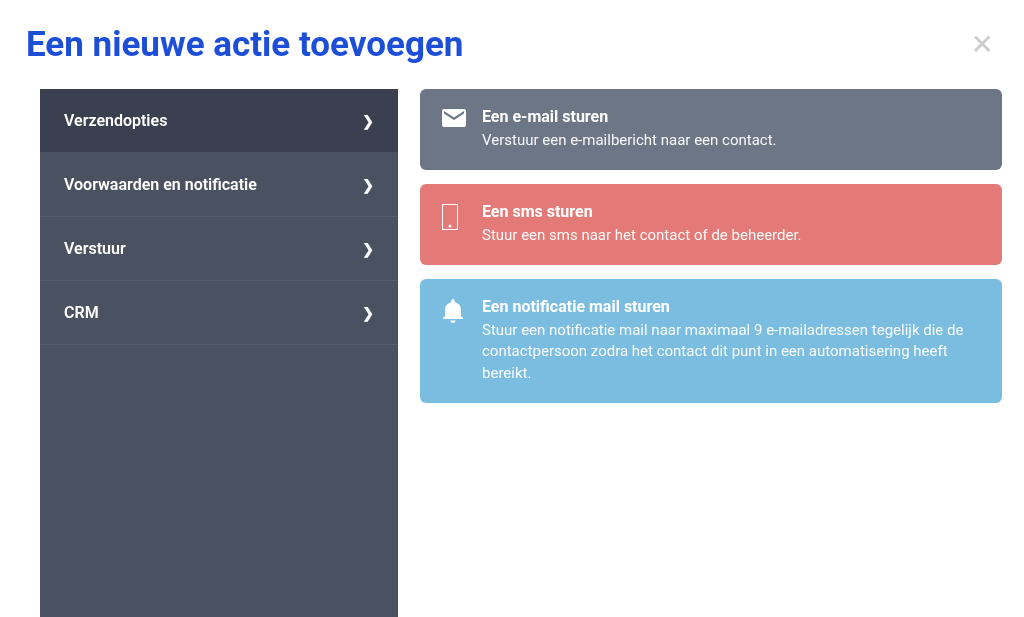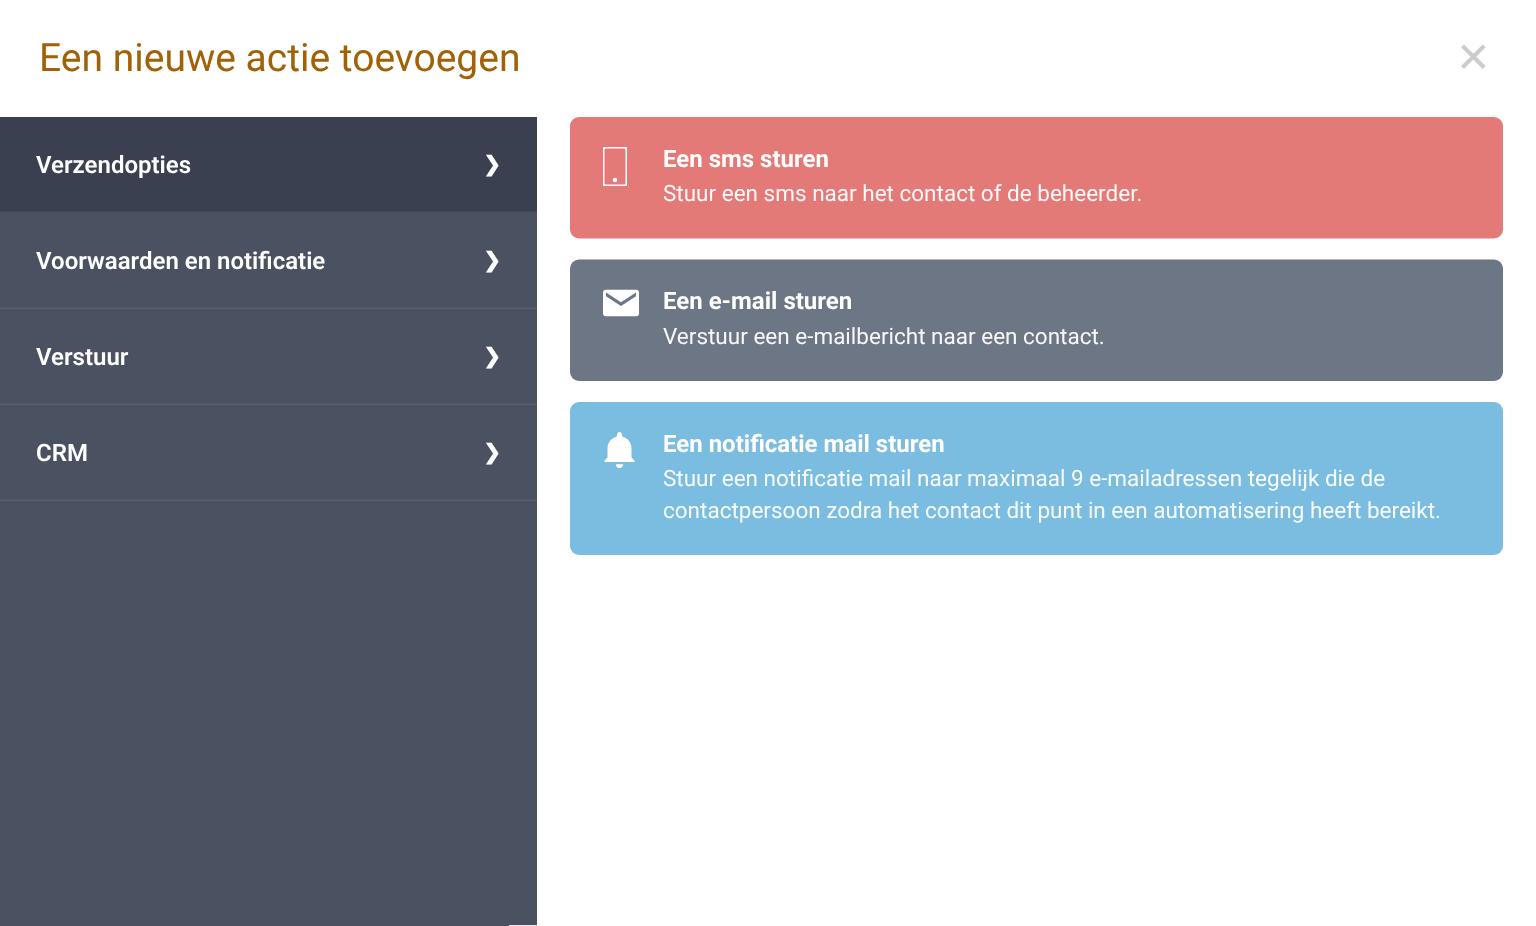--- a/index.html
+++ b/index.html
@@ -20,41 +20,42 @@
       display: flex;
       flex-direction: column;
     }
     .modal-header {
       display: flex;
       justify-content: space-between;
       align-items: center;
       padding: 24px 30px 24px 26px;
     }
     .modal-title {
-      font-size: 26px;
-      font-weight: 400;
-      color: #a16207;
+      font-size: 35px;
+      font-weight: 700;
+      color: #1d4ed8;
     }
     .close-btn {
       font-size: 28px;
       color: #cccccc;
       cursor: pointer;
       line-height: 1;
       font-weight: 300;
     }
     .modal-body {
       flex: 1;
       display: flex;
       overflow: hidden;
     }
     .sidebar {
       width: 358px;
       background: #4a5161;
       display: flex;
       flex-direction: column;
+      margin-left: 40px;
     }
     .sidebar-item {
       display: flex;
       justify-content: space-between;
       align-items: center;
       padding: 22px 24px;
       color: #ffffff;
       font-size: 16px;
       font-weight: 600;
       cursor: pointer;
@@ -145,43 +146,43 @@
         <span class="chevron">❯</span>
       </div>
       <div class="sidebar-item">
         <span>CRM</span>
         <span class="chevron">❯</span>
       </div>
     </nav>
 
     <div class="content">
 
+      <div class="action-card card-email">
+        <div class="icon-wrap">
+          <svg width="24" height="18" viewBox="0 0 24 18">
+              <path d="M0 0h24v18H0z" fill="none"></path>
+              <path d="M22 0H2C0.9 0 0 0.9 0 2v14c0 1.1 0.9 2 2 2h20c1.1 0 2-0.9 2-2V2C24 0.9 23.1 0 22 0zM22 4.5L12 11 2 4.5V2l10 6.5L22 2V4.5z"></path>
+            </svg>
+        </div>
+        <div class="text-wrap">
+          <div class="card-title">Een e-mail sturen</div>
+          <div class="card-desc">Verstuur een e-mailbericht naar een contact.</div>
+        </div>
+      </div>
+
       <div class="action-card card-sms">
         <div class="icon-wrap">
           <svg width="16" height="26" viewBox="0 0 16 26">
               <rect x="0" y="0" width="16" height="26" rx="2" ry="2" fill="none" stroke="#ffffff" stroke-width="2"></rect>
               <circle cx="8" cy="22" r="1.5" fill="#ffffff"></circle>
             </svg>
         </div>
         <div class="text-wrap">
           <div class="card-title">Een sms sturen</div>
           <div class="card-desc">Stuur een sms naar het contact of de beheerder.</div>
-        </div>
-      </div>
-
-      <div class="action-card card-email">
-        <div class="icon-wrap">
-          <svg width="24" height="18" viewBox="0 0 24 18">
-              <path d="M0 0h24v18H0z" fill="none"></path>
-              <path d="M22 0H2C0.9 0 0 0.9 0 2v14c0 1.1 0.9 2 2 2h20c1.1 0 2-0.9 2-2V2C24 0.9 23.1 0 22 0zM22 4.5L12 11 2 4.5V2l10 6.5L22 2V4.5z"></path>
-            </svg>
-        </div>
-        <div class="text-wrap">
-          <div class="card-title">Een e-mail sturen</div>
-          <div class="card-desc">Verstuur een e-mailbericht naar een contact.</div>
         </div>
       </div>
 
       <div class="action-card card-notify">
         <div class="icon-wrap">
           <svg width="22" height="24" viewBox="0 0 22 24">
               <path d="M11 24c1.4 0 2.5-1.1 2.5-2.5h-5C8.5 22.9 9.6 24 11 24zM19 17v-6c0-3.9-2.6-7.1-6.2-7.8V2.5C12.8 1.1 11.9 0 11 0S9.2 1.1 9.2 2.5v0.7C5.6 3.9 3 7.1 3 11v6l-2 2v1h20v-1L19 17z"></path>
             </svg>
         </div>
         <div class="text-wrap">

